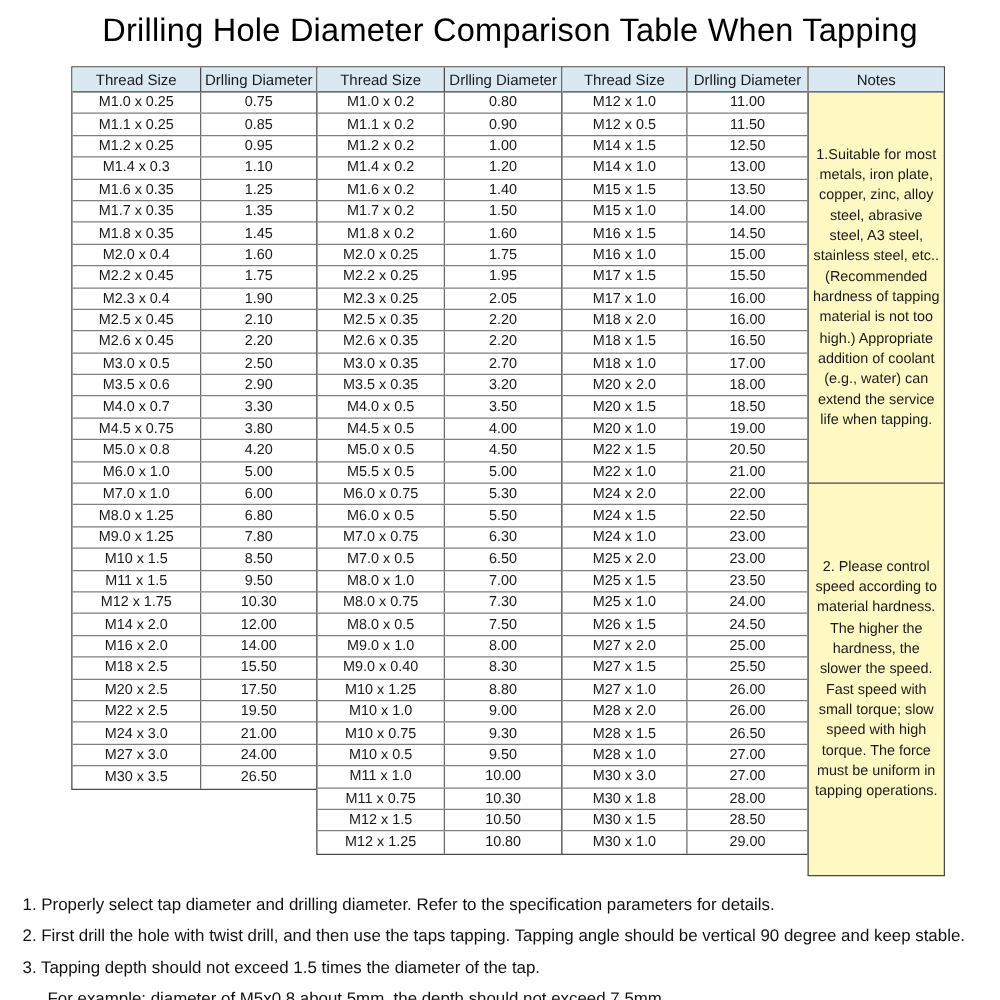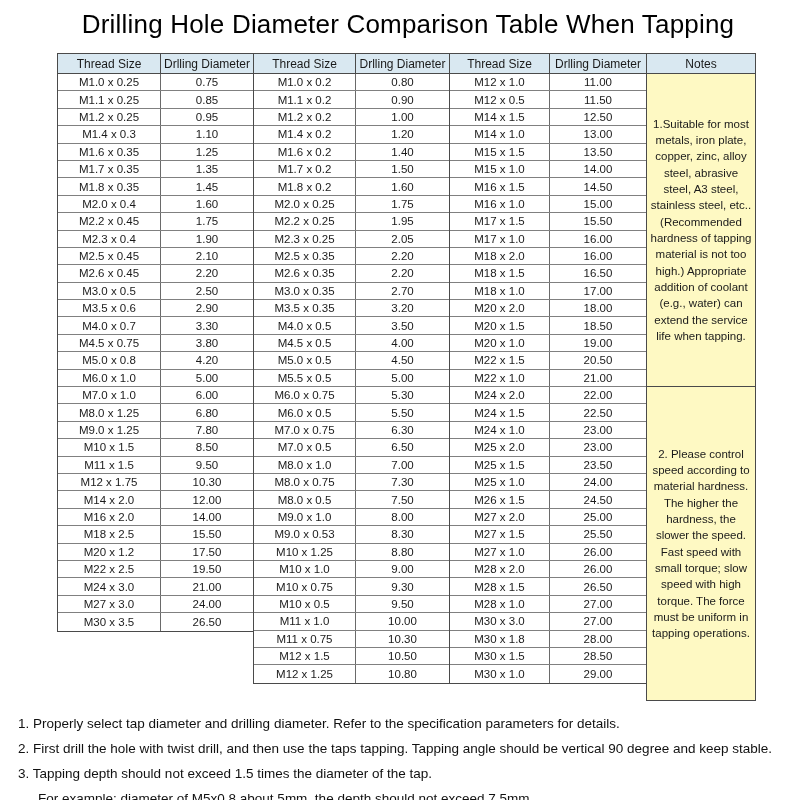--- a/index.html
+++ b/index.html
@@ -218,21 +218,21 @@
           </div>
           <div class="row">
             <div class="cell cell-thread">M16 x 2.0</div>
             <div class="cell cell-diam">14.00</div>
           </div>
           <div class="row">
             <div class="cell cell-thread">M18 x 2.5</div>
             <div class="cell cell-diam">15.50</div>
           </div>
           <div class="row">
-            <div class="cell cell-thread">M20 x 1.2</div>
+            <div class="cell cell-thread">M20 x 2.5</div>
             <div class="cell cell-diam">17.50</div>
           </div>
           <div class="row">
             <div class="cell cell-thread">M22 x 2.5</div>
             <div class="cell cell-diam">19.50</div>
           </div>
           <div class="row">
             <div class="cell cell-thread">M24 x 3.0</div>
             <div class="cell cell-diam">21.00</div>
           </div>
@@ -351,21 +351,21 @@
           </div>
           <div class="row">
             <div class="cell cell-thread">M8.0 x 0.5</div>
             <div class="cell cell-diam">7.50</div>
           </div>
           <div class="row">
             <div class="cell cell-thread">M9.0 x 1.0</div>
             <div class="cell cell-diam">8.00</div>
           </div>
           <div class="row">
-            <div class="cell cell-thread">M9.0 x 0.53</div>
+            <div class="cell cell-thread">M9.0 x 0.40</div>
             <div class="cell cell-diam">8.30</div>
           </div>
           <div class="row">
             <div class="cell cell-thread">M10 x 1.25</div>
             <div class="cell cell-diam">8.80</div>
           </div>
           <div class="row">
             <div class="cell cell-thread">M10 x 1.0</div>
             <div class="cell cell-diam">9.00</div>
           </div>

